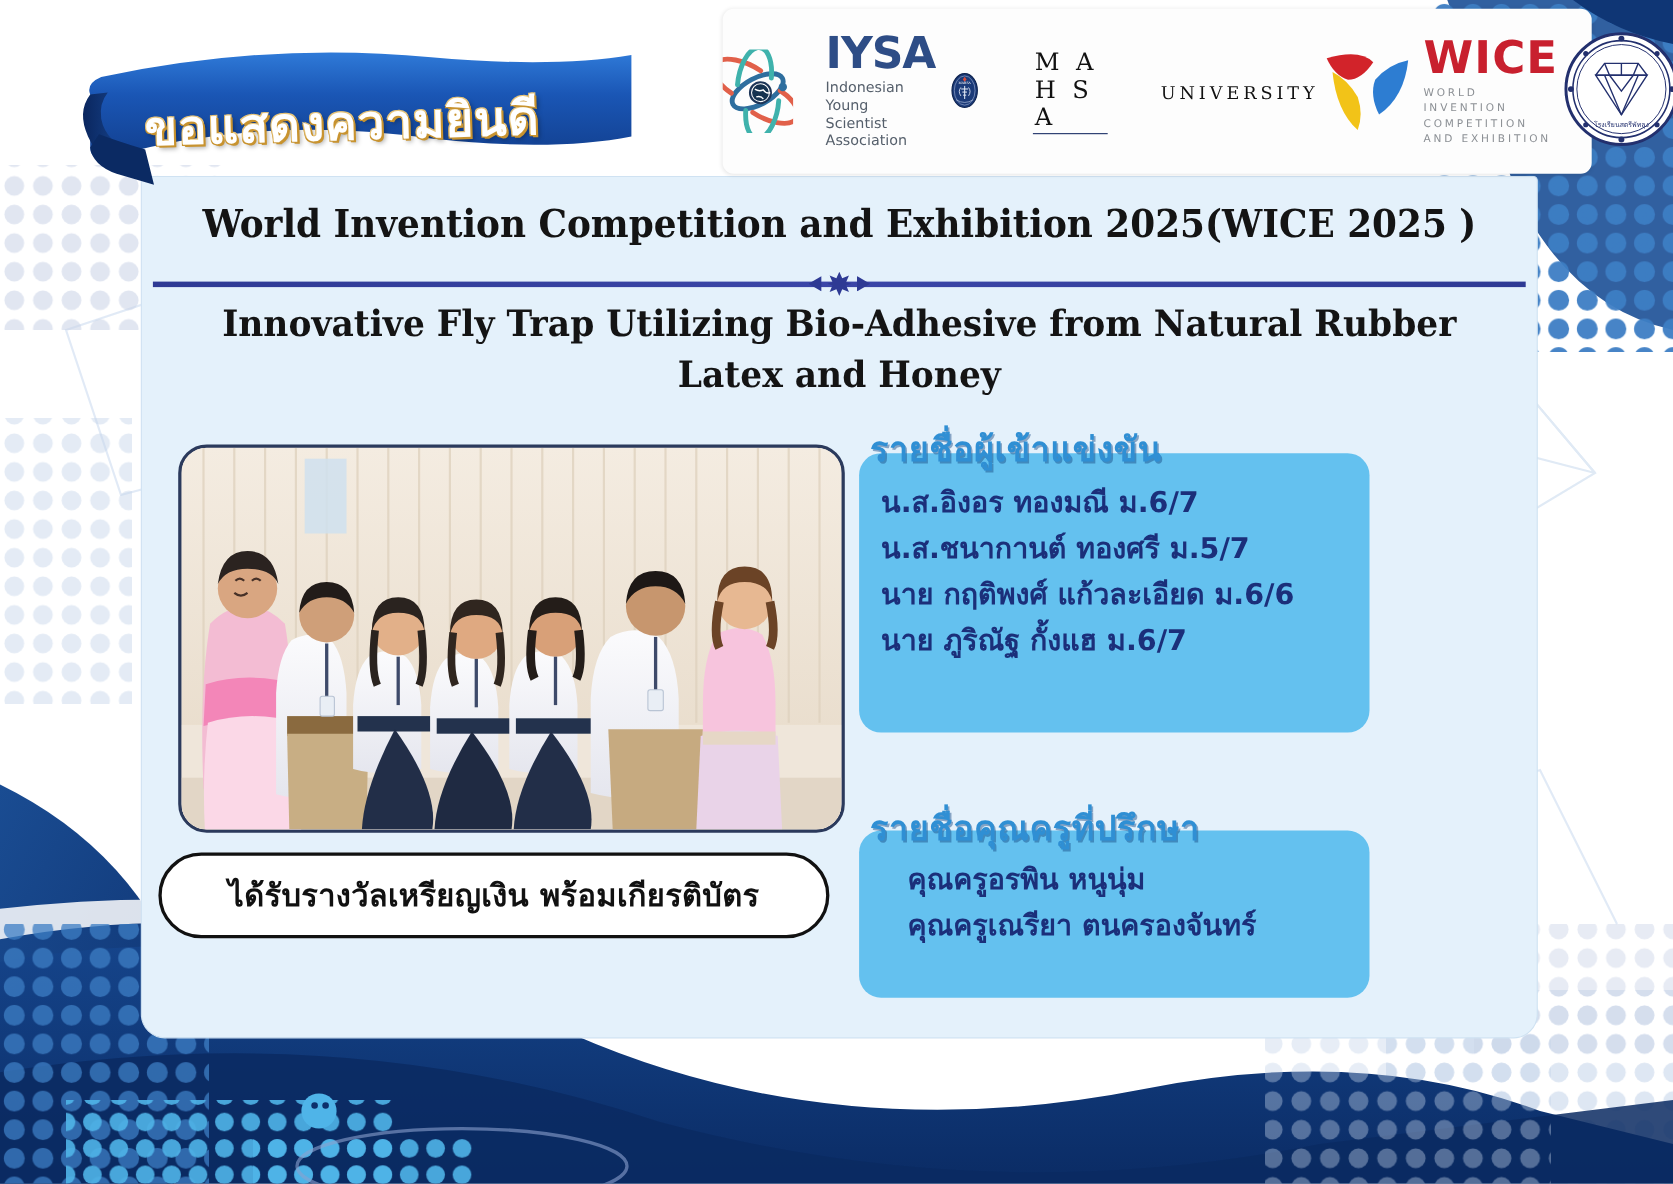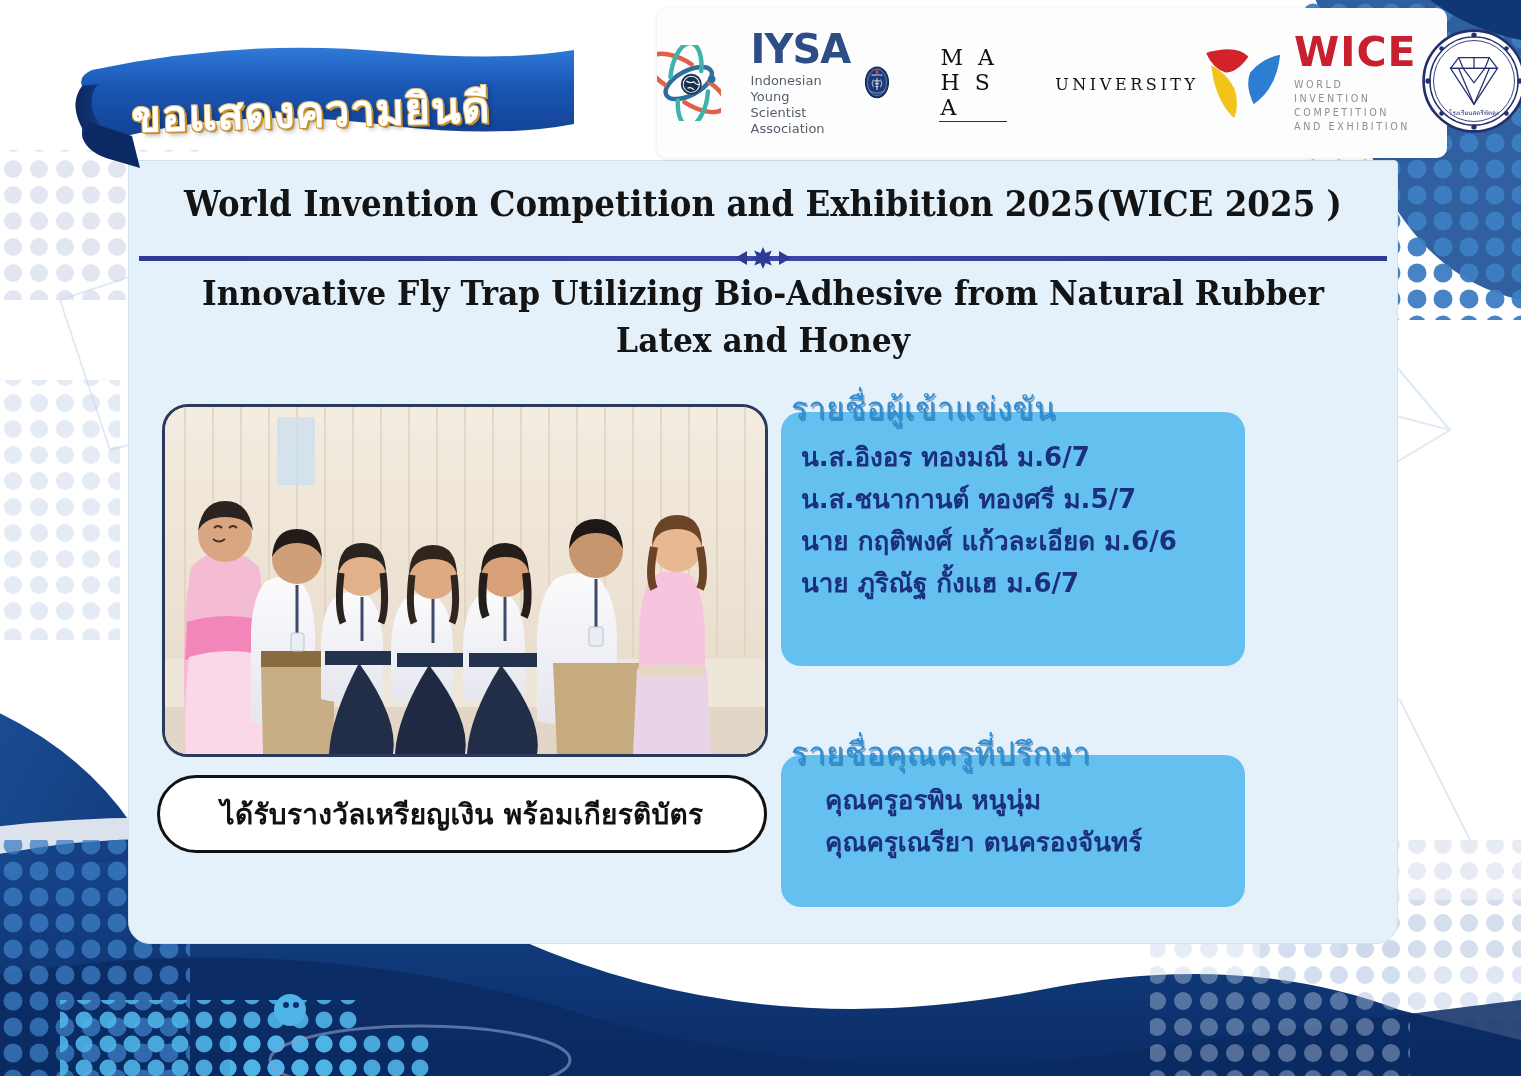--- a/index.html
+++ b/index.html
@@ -84,33 +84,33 @@
   }
 
   
   .photo-frame{
     position:absolute;left:33px;top:243px;width:600px;height:347px;
     border:3px solid #2b3a5c;border-radius:26px;overflow:hidden;background:#efe7dd;
   }
   .photo-frame svg{display:block;width:100%;height:100%;}
 
   .caption-pill{
-    position:absolute;left:28px;top:614px;width:604px;height:72px;
+    position:absolute;left:15px;top:614px;width:604px;height:72px;
     background:#fff;border:3.5px solid #111;border-radius:40px;
     display:flex;align-items:center;justify-content:center;
   }
   .caption-pill span{font-size:28px;font-weight:bold;color:#111;letter-spacing:.3px;}
 
   
   .panel{position:absolute;background:#64C1EF;border-radius:20px;}
   .panel-students{left:652px;top:251px;width:464px;height:254px;}
   .panel-teachers{left:652px;top:594px;width:464px;height:152px;}
 
   .panel-head{
-    position:absolute;font-size:31px;font-weight:normal;color:#2f8fd4;
+    position:absolute;font-size:31px;font-weight:bold;color:#2f8fd4;
     letter-spacing:.5px;white-space:nowrap;
     text-shadow:1.5px 1.5px 0 rgba(20,70,130,.45);
     z-index:12;
   }
   .head-students{left:662px;top:222px;}
   .head-teachers{left:662px;top:567px;}
 
   .panel-list{position:absolute;left:22px;top:24px;right:16px;z-index:12;}
   .panel-list .row{
     font-size:26px;font-weight:bold;color:#1b2f7a;line-height:1.62;

